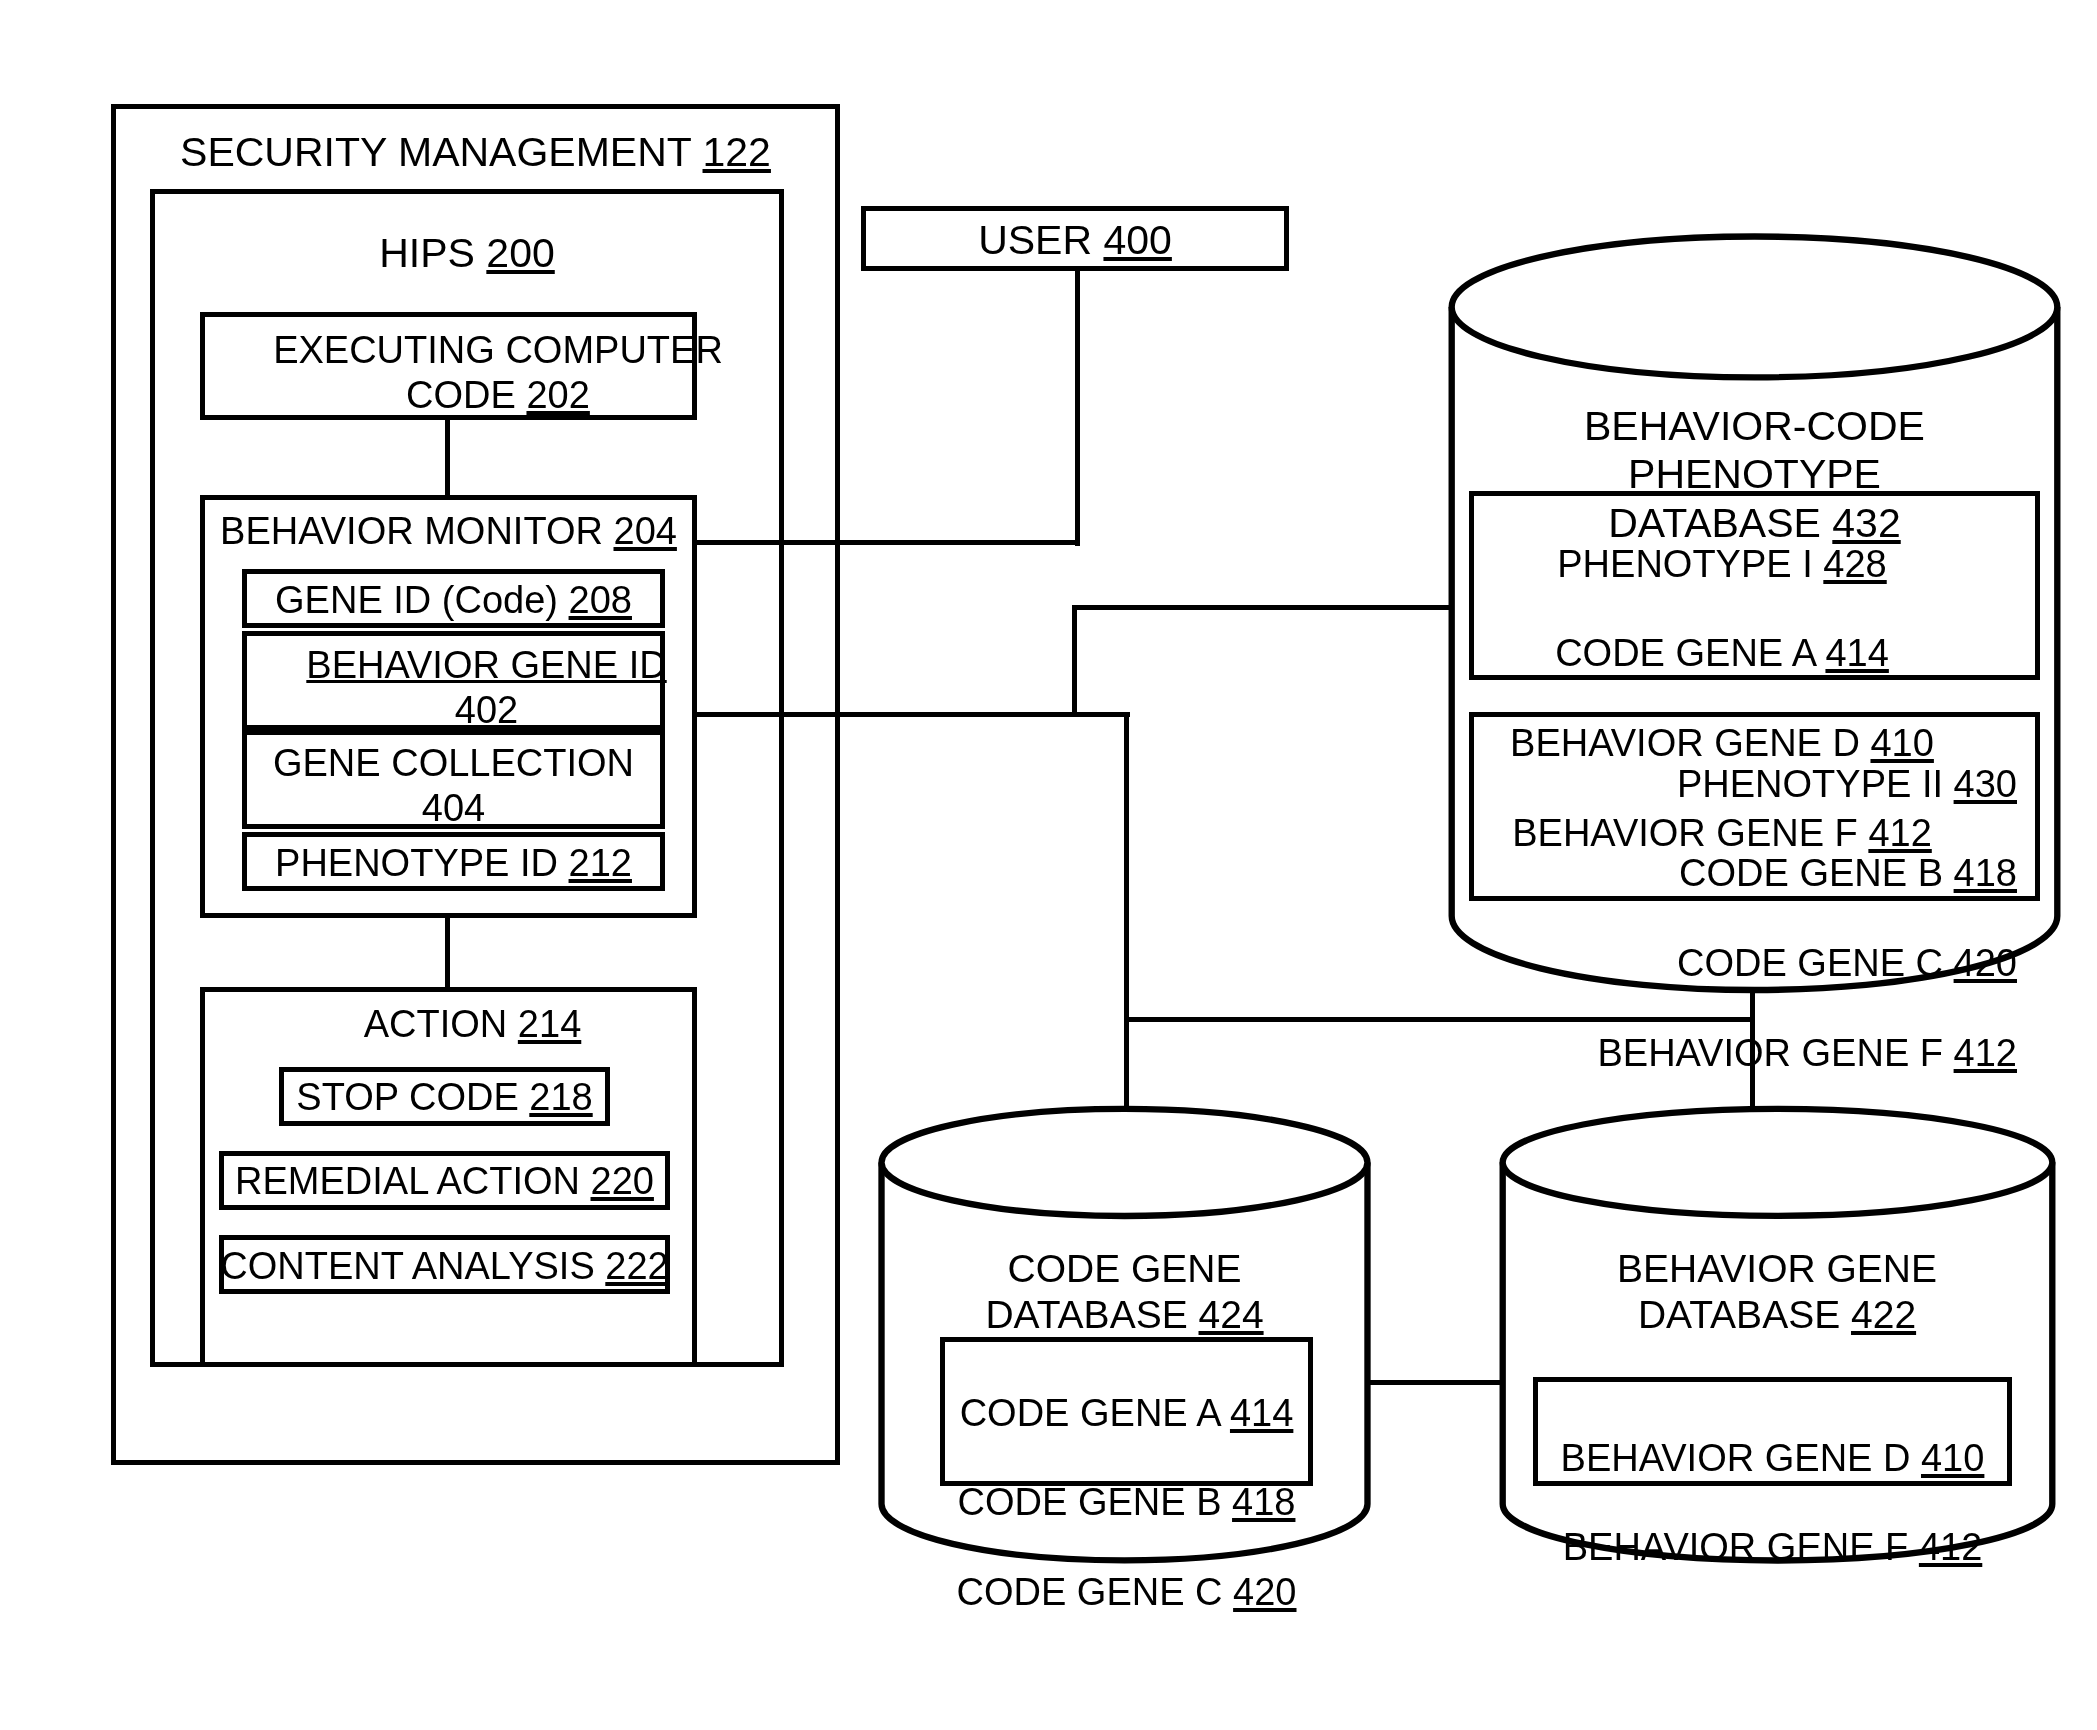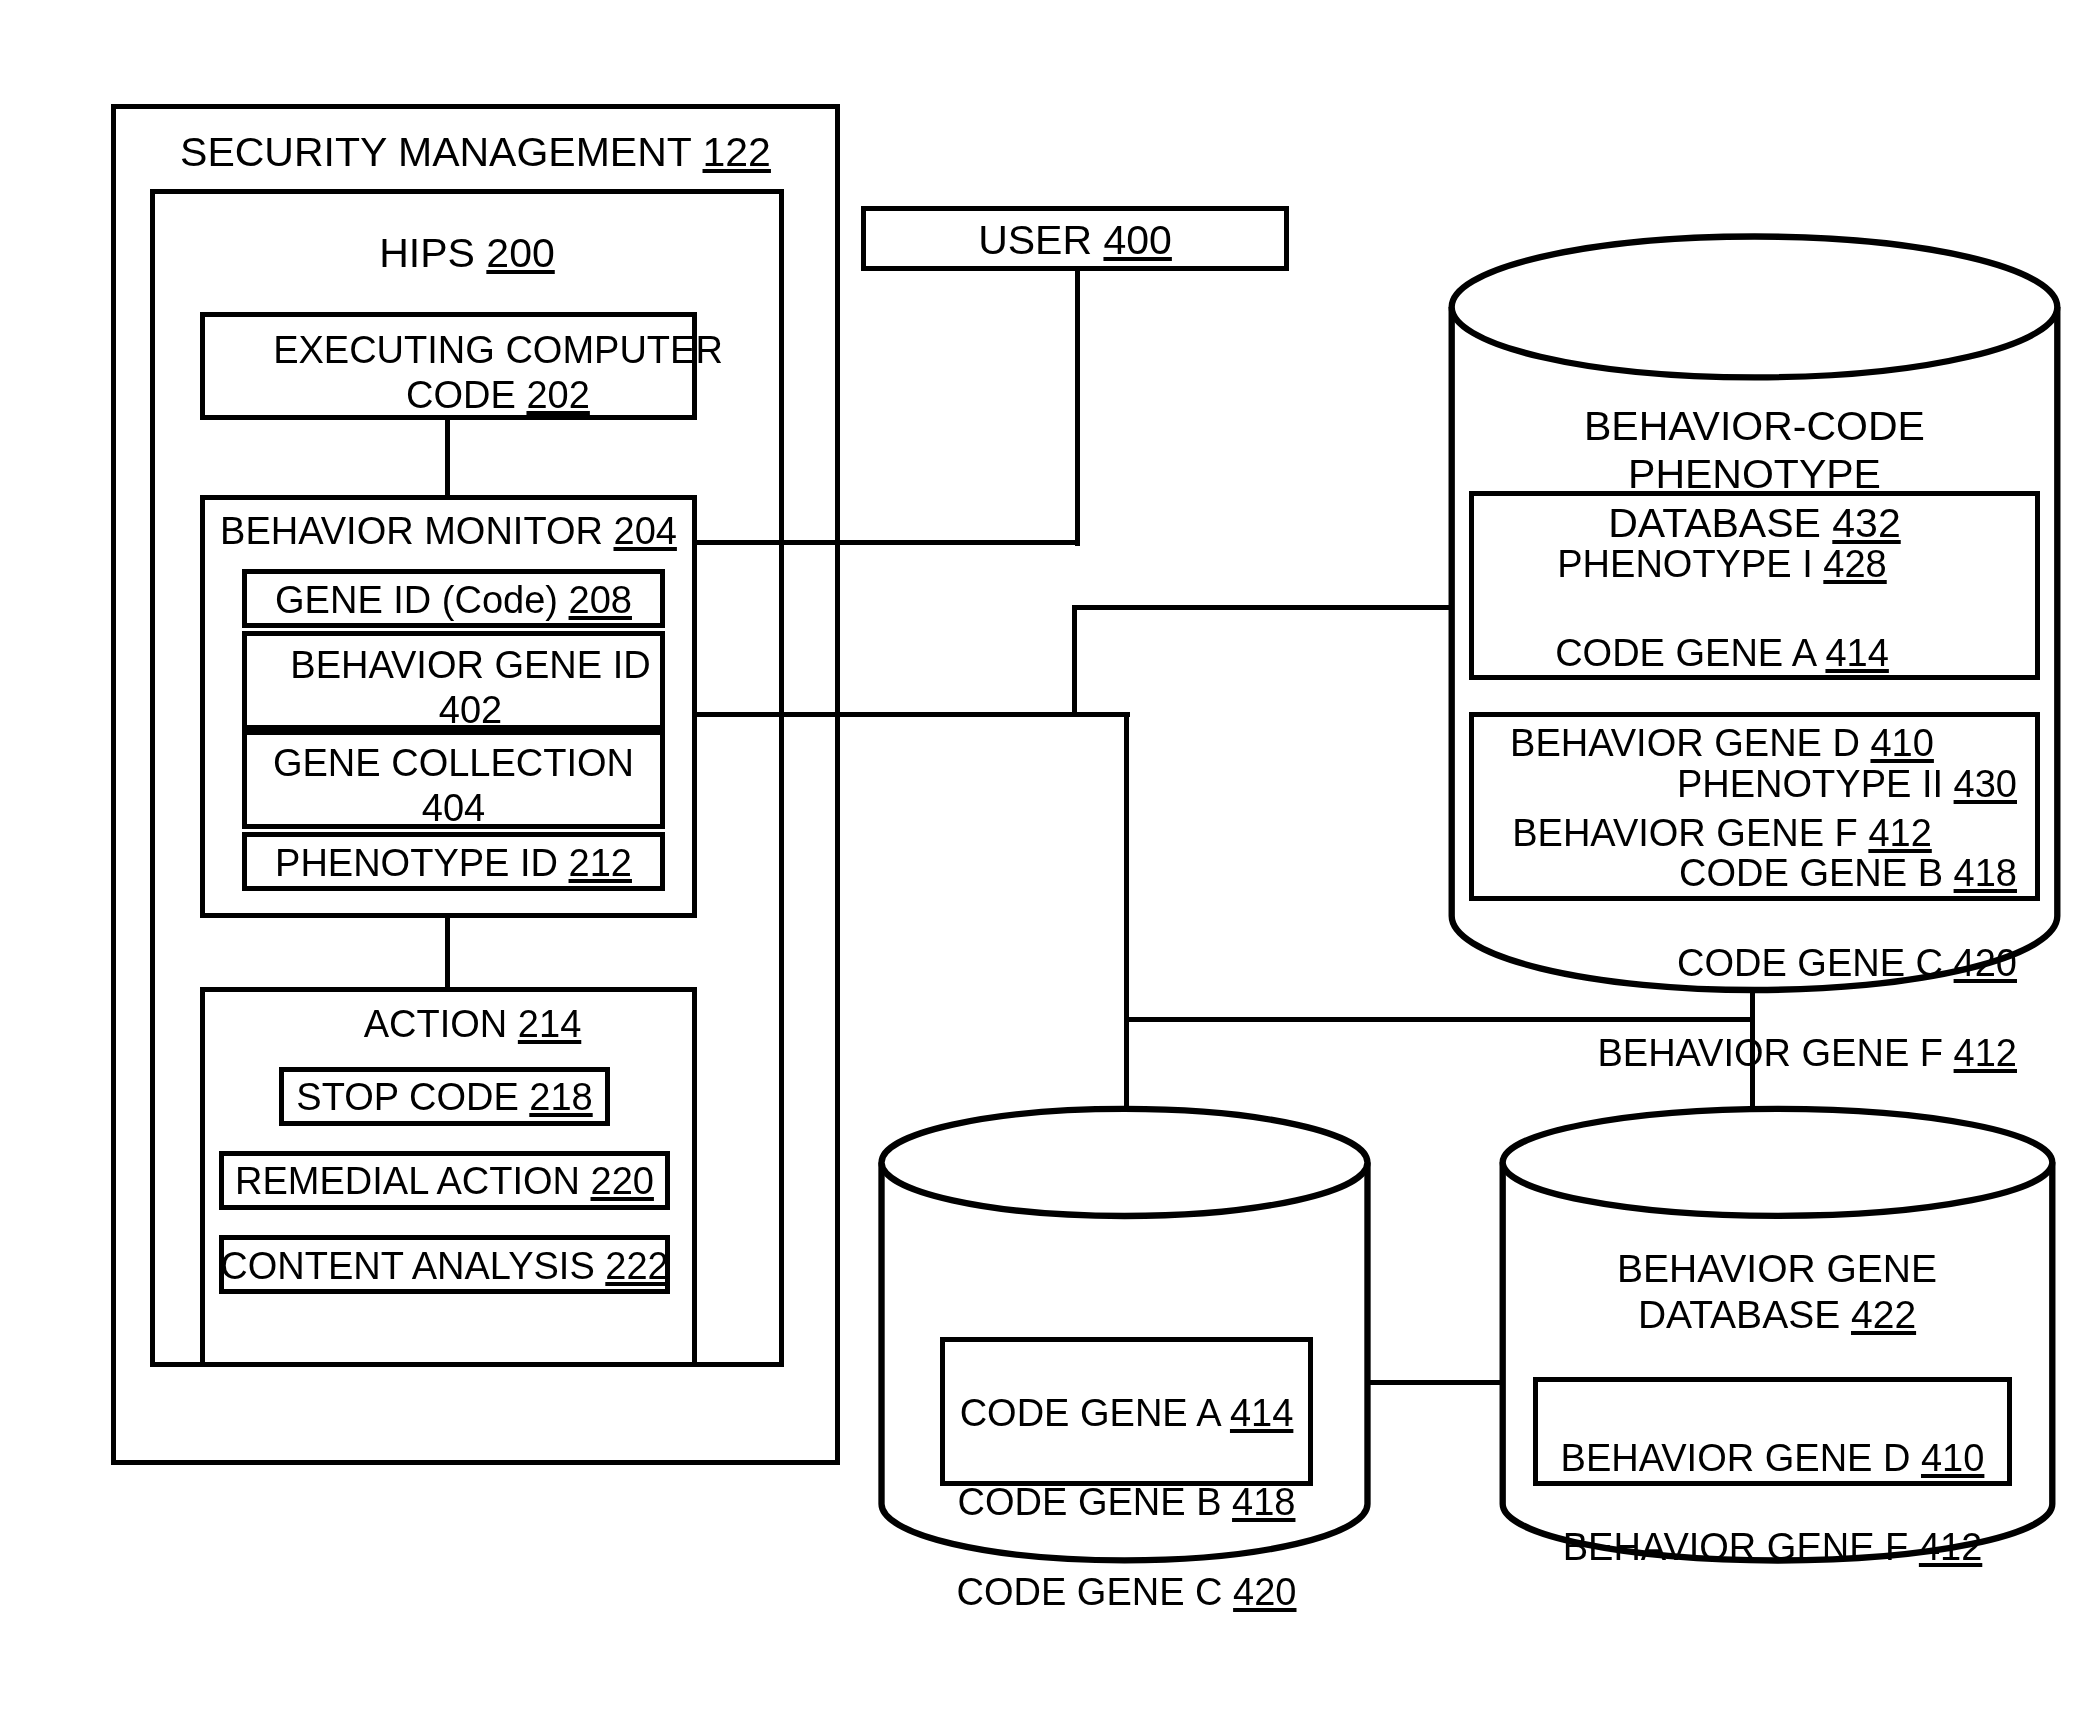--- a/index.html
+++ b/index.html
@@ -61,21 +61,21 @@
 
   <div class="line" style="left:445px; top:420px; width:5px; height:75px;"></div>
 
   <div class="box" style="left:200px; top:495px; width:497px; height:423px;"></div>
   <div class="label t-md" style="left:200px; top:509px; width:497px;"><span>BEHAVIOR MONITOR</span> <u>204</u></div>
 
   <div class="box" style="left:242px; top:569px; width:423px; height:59px;"></div>
   <div class="label t-md" style="left:242px; top:578px; width:423px;"><span>GENE ID (Code)</span> <u>208</u></div>
 
   <div class="box" style="left:242px; top:631px; width:423px; height:99px;"></div>
-  <div class="label t-md" style="left:236px; top:643px; width:469px;"><span>BEHAVIOR GENE ID</span><br><u>402</u></div>
+  <div class="label t-md" style="left:252px; top:643px; width:469px;text-decoration:underline;"><span>BEHAVIOR GENE ID</span><br><u>402</u></div>
 
   <div class="box" style="left:242px; top:730px; width:423px; height:99px;"></div>
   <div class="label t-md" style="left:242px; top:741px; width:423px;"><span>GENE COLLECTION</span><br><u>404</u></div>
 
   <div class="box" style="left:242px; top:832px; width:423px; height:59px;"></div>
   <div class="label t-md" style="left:242px; top:841px; width:423px;"><span>PHENOTYPE ID</span> <u>212</u></div>
 
   <div class="line" style="left:445px; top:918px; width:5px; height:69px;"></div>
 
   <div class="box" style="left:200px; top:987px; width:497px; height:380px;"></div>
@@ -129,20 +129,21 @@
     <span>PHENOTYPE II</span> <u>430</u><br>
     <span>CODE GENE B</span> <u>418</u><br>
     <span>CODE GENE C</span> <u>420</u><br>
     <span>BEHAVIOR GENE F</span> <u>412</u>
   </div>
 
   <svg class="cyl" style="left:878px; top:1106px; width:493px; height:458px;" viewBox="0 0 700 650">
     <path d="M 5 80 L 5 565 A 345 80 0 0 0 695 565 L 695 80" fill="#ffffff" stroke="#000" stroke-width="9"></path>
     <ellipse cx="350" cy="80" rx="345" ry="76" fill="#ffffff" stroke="#000" stroke-width="9"></ellipse>
   </svg>
+  <div class="label t-lg" style="left:892px; top:1246px; width:465px;"><span>CODE GENE</span><br><span>DATABASE</span> <u>424</u></div>
 
   <div class="box" style="left:940px; top:1337px; width:373px; height:149px;"></div>
   <div class="label t-md" style="left:940px; top:1346px; width:373px;">
     <span>CODE GENE A</span> <u>414</u><br>
     <span>CODE GENE B</span> <u>418</u><br>
     <span>CODE GENE C</span> <u>420</u>
   </div>
 
   <svg class="cyl" style="left:1499px; top:1106px; width:557px; height:458px;" viewBox="0 0 790 650">
     <path d="M 5 80 L 5 565 A 390 80 0 0 0 785 565 L 785 80" fill="#ffffff" stroke="#000" stroke-width="9"></path>

